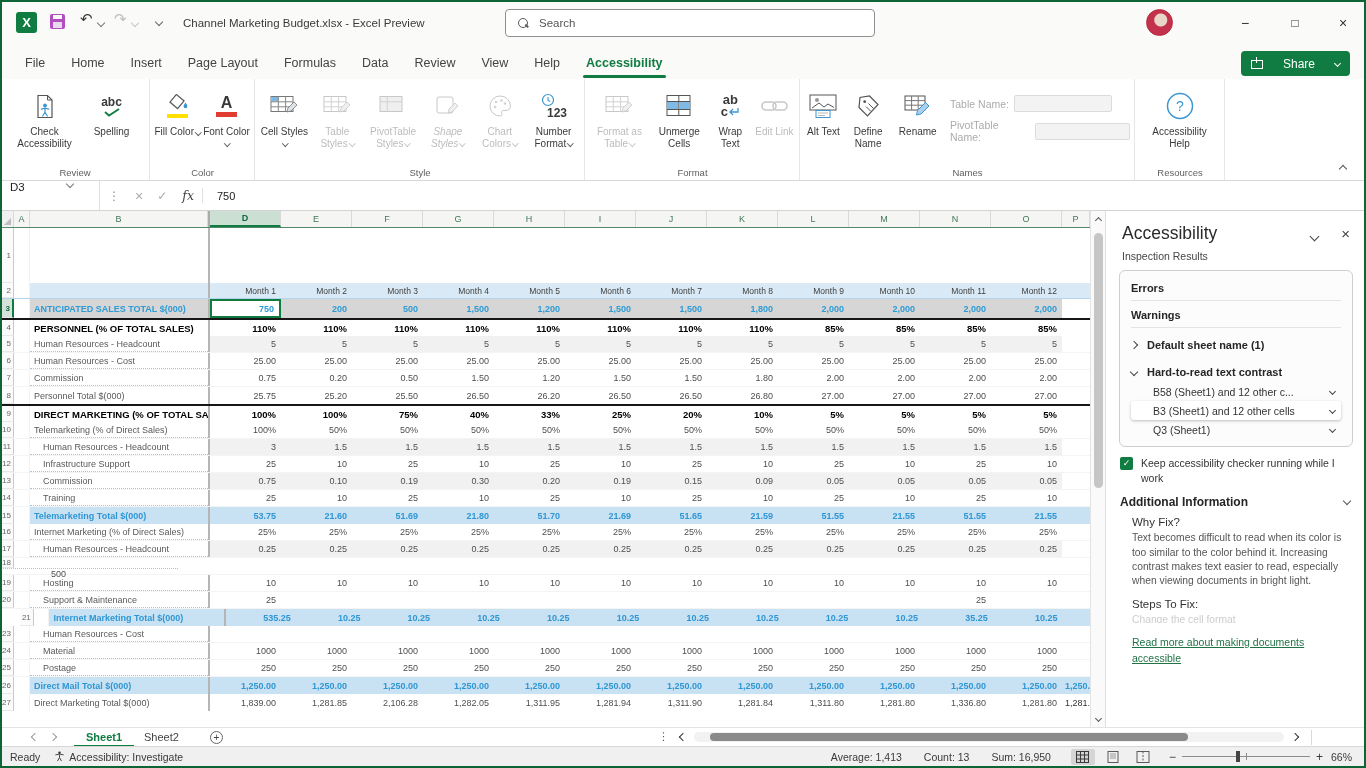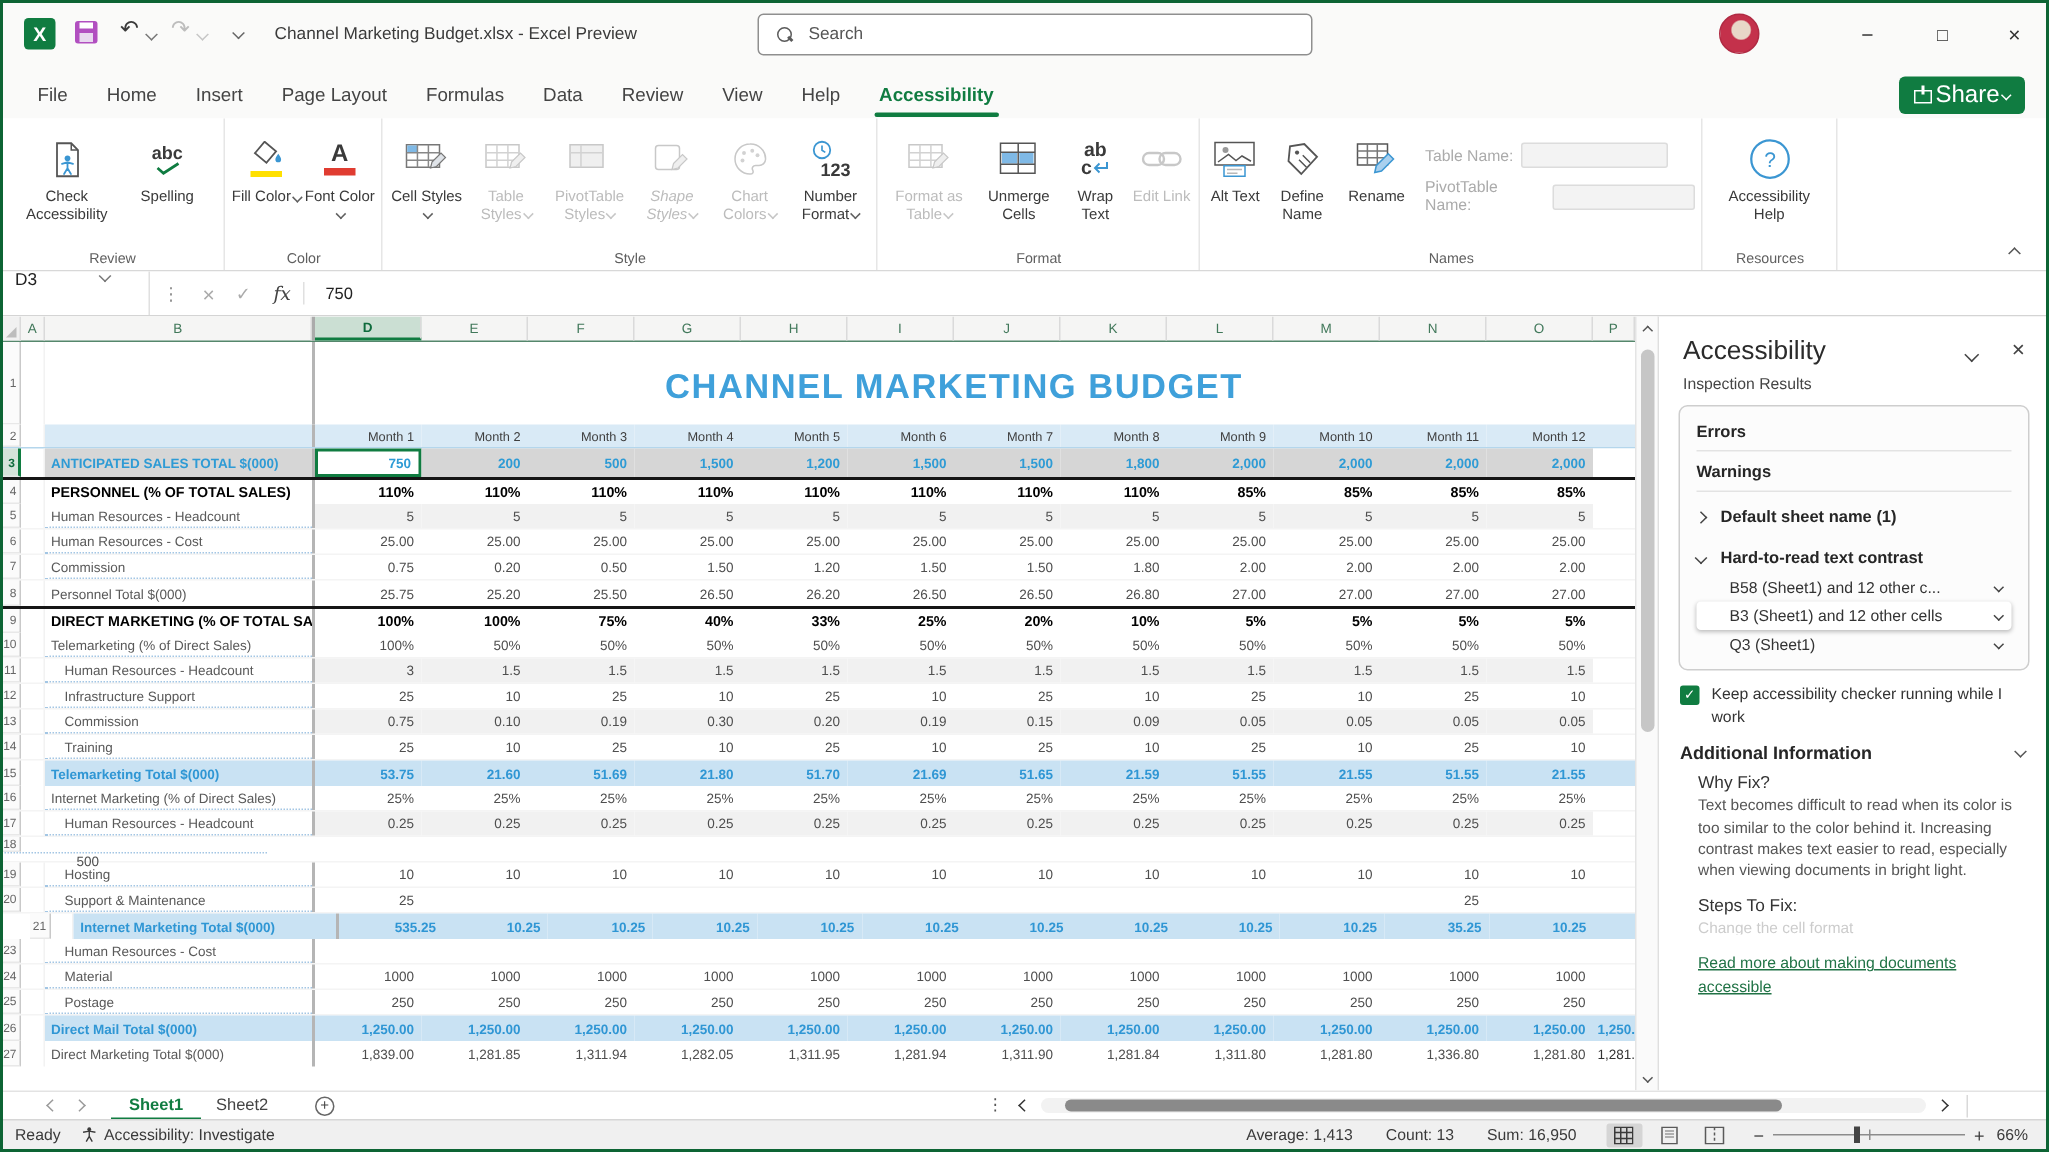--- a/index.html
+++ b/index.html
@@ -30,21 +30,21 @@
   #avatar { position:absolute; left:1146px; top:9px; width:27px; height:27px; border-radius:50%;
             background:radial-gradient(circle at 55% 40%, #E8D7C8 0 6px, #C4314B 7px); border:1px solid #B02A43;}
   .winbtn { position:absolute; top:0; width:46px; height:46px; text-align:center; line-height:46px; font-size:14px; color:#333; }
 
   
   #menubar { position:absolute; left:0; top:46px; width:1366px; height:33px; background:#FAFAF9; display:flex; align-items:flex-end; padding-left:12px; }
   .mtab { padding:0 13px 9px; font-size:12.5px; color:#444; position:relative; }
   .mtab.active { color:#107C41; font-weight:bold; }
   .mtab.active::after { content:""; position:absolute; left:10px; right:10px; bottom:1px; height:3px; background:#107C41; border-radius:2px; }
   #share-btn { position:absolute; right:16px; top:5px; height:25px; background:#107C41; border-radius:4px; color:#fff;
-               display:flex; align-items:center; padding:0 10px; font-size:16px; gap:2px; }
+               display:flex; align-items:center; padding:0 10px; font-size:12px; gap:20px; }
   .share-ic { width:12px; height:11px; position:relative; }
   .share-ic::before { content:""; position:absolute; left:0; bottom:0; width:10px; height:7px; border:1.2px solid #fff; }
   .share-ic::after { content:""; position:absolute; left:5px; top:-1px; width:1.5px; height:6px; background:#fff; }
 
   
   #ribbon { position:absolute; left:0; top:79px; width:1366px; height:102px; background:#fff; border-bottom:1px solid #D8D8D8; display:flex; }
   .rgroup { position:relative; height:100%; border-right:1px solid #E6E6E6; padding:4px 4px 16px; display:flex; align-items:flex-start; justify-content:center; gap:2px; }
   .rglabel { position:absolute; bottom:2px; left:0; right:0; text-align:center; font-size:9.5px; color:#5F5F5F; }
   .rbtn { height:78px; padding-top:5px; display:flex; flex-direction:column; align-items:center; text-align:center; border-radius:3px; }
   .rbtn .ric { height:36px; display:flex; flex-direction:column; align-items:center; justify-content:center; }
@@ -929,34 +929,33 @@
           <div class="cv">1,250.00</div>
           <div class="cp">1,250.00</div>
         </div>
         <div class="g-row r-grandtotal" style="height: 17px;">
           <div class="rh">27</div>
           <div class="ca"></div>
           <div class="cb">Direct Marketing Total $(000)</div>
           <div class="cdiv"></div>
           <div class="cv">1,839.00</div>
           <div class="cv">1,281.85</div>
-          <div class="cv">1,311.94</div>
+          <div class="cv">2,106.28</div>
           <div class="cv">1,282.05</div>
           <div class="cv">1,311.95</div>
           <div class="cv">1,281.94</div>
           <div class="cv">1,311.90</div>
           <div class="cv">1,281.84</div>
           <div class="cv">1,311.80</div>
           <div class="cv">1,281.80</div>
           <div class="cv">1,336.80</div>
           <div class="cv">1,281.80</div>
           <div class="cp">1,281.80</div>
         </div>
       </div>
-    <div id="sheet-title">CHANNEL MARKETING BUDGET</div>
     <div id="vscroll">
       <span class="arr" style="top:0;">
           <span class="chv u" style="width:5px;height:5px;margin-top:3px;"></span>
         </span>
       <div class="thumb"></div>
       <span class="arr" style="bottom:0;">
           <span class="chv d" style="width:5px;height:5px;margin-bottom:3px;"></span>
         </span>
     </div>
   </div>

